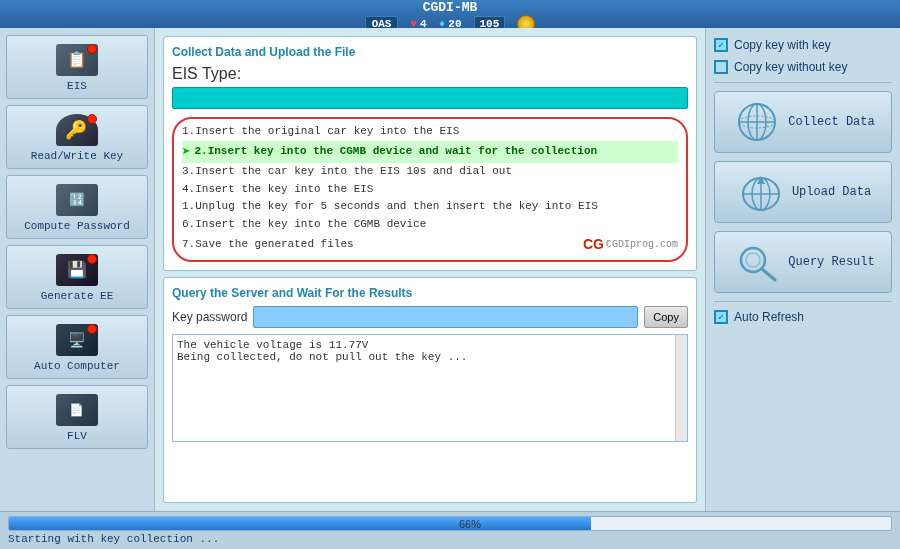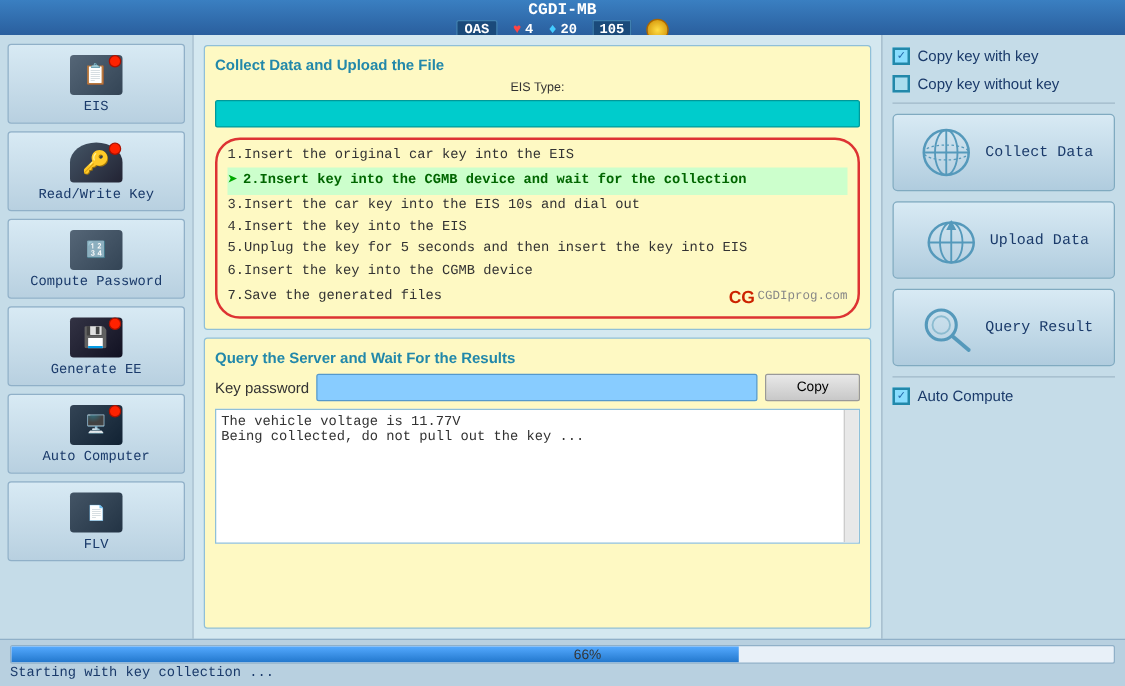--- a/index.html
+++ b/index.html
@@ -123,38 +123,37 @@
     
     .content-area {
       flex: 1;
       background: #d4e8f0;
       padding: 8px;
       display: flex;
       flex-direction: column;
       gap: 6px;
     }
     .section-box {
-      background: #fef9c3;
+      background: #ffffff;
       border: 1px solid #90c0d8;
       border-radius: 3px;
       padding: 8px;
     }
     .section-title {
       color: #2288aa;
       font-size: 12px;
       font-weight: bold;
       margin-bottom: 6px;
       font-family: Arial, sans-serif;
     }
     .eis-type-label {
-      font-size: 10px;
+      font-size: 16px;
       color: #333;
       margin-bottom: 4px;
       font-family: Arial, sans-serif;
-      text-align: center;
     }
     .eis-type-bar {
       height: 22px;
       background: #00cccc;
       border: 1px solid #009999;
       border-radius: 2px;
       width: 100%;
       margin-bottom: 8px;
     }
     .instruction-line {
@@ -190,21 +189,21 @@
     .key-password-input {
       flex: 1;
       height: 22px;
       background: #88ccff;
       border: 1px solid #5599cc;
       border-radius: 2px;
     }
     .copy-btn {
       background: linear-gradient(to bottom, #e8e8e8, #c8c8c8);
       border: 1px solid #999;
-      padding: 2px 24px;
+      padding: 2px 8px;
       font-size: 11px;
       cursor: pointer;
       border-radius: 2px;
       height: 22px;
     }
     .log-area {
       width: 100%;
       height: 108px;
       background: white;
       border: 1px solid #90c0d8;
@@ -456,21 +455,21 @@
       <div class="eis-type-bar"></div>
       <div style="position:relative;">
         <div style="border:2px solid #dd3333; border-radius:20px; padding: 4px 8px; position:relative;">
           <div class="instruction-line">1.Insert the original car key into the EIS</div>
           <div class="instruction-line highlight" style="display:flex;align-items:center;gap:4px;">
             <span class="arrow-indicator">➤</span>
             <span>2.Insert key into the CGMB device and wait for the collection</span>
           </div>
           <div class="instruction-line">3.Insert the car key into the EIS 10s and dial out</div>
           <div class="instruction-line">4.Insert the key into the EIS</div>
-          <div class="instruction-line">5.Unplug the key for 5 seconds and then insert the key into EIS</div>
+          <div class="instruction-line">1.Unplug the key for 5 seconds and then insert the key into EIS</div>
           <div class="instruction-line">6.Insert the key into the CGMB device</div>
           <div class="instruction-line" style="display:flex;justify-content:space-between;align-items:center;">
             <span>7.Save the generated files</span>
             <span style="display:flex;align-items:center;gap:2px;">
               <span style="font-size:14px;font-weight:bold;color:#cc2200;font-family:Arial;">CG</span>
               <span style="font-size:10px;color:#888;">CGDIprog.com</span>
             </span>
           </div>
         </div>
       </div>
@@ -540,21 +539,21 @@
           <circle cx="20" cy="18" r="7" fill="none" stroke="#8bbbd0" stroke-width="1.5"></circle>
         </svg>
       </div>
       <span class="right-btn-label">Query Result</span>
     </div>
 
     <div class="divider-line"></div>
 
     <div class="checkbox-row">
       <div class="checkbox-item">✓</div>
-      <span class="checkbox-label">Auto Compute</span>
+      <span class="checkbox-label">Auto Refresh</span>
     </div>
 
   </div>
 </div>
 
 <div class="bottom-bar">
   <div class="progress-bar-container">
     <div class="progress-bar-fill" style="width: 66%;"></div>
     <span class="progress-text">66%</span>
   </div>

